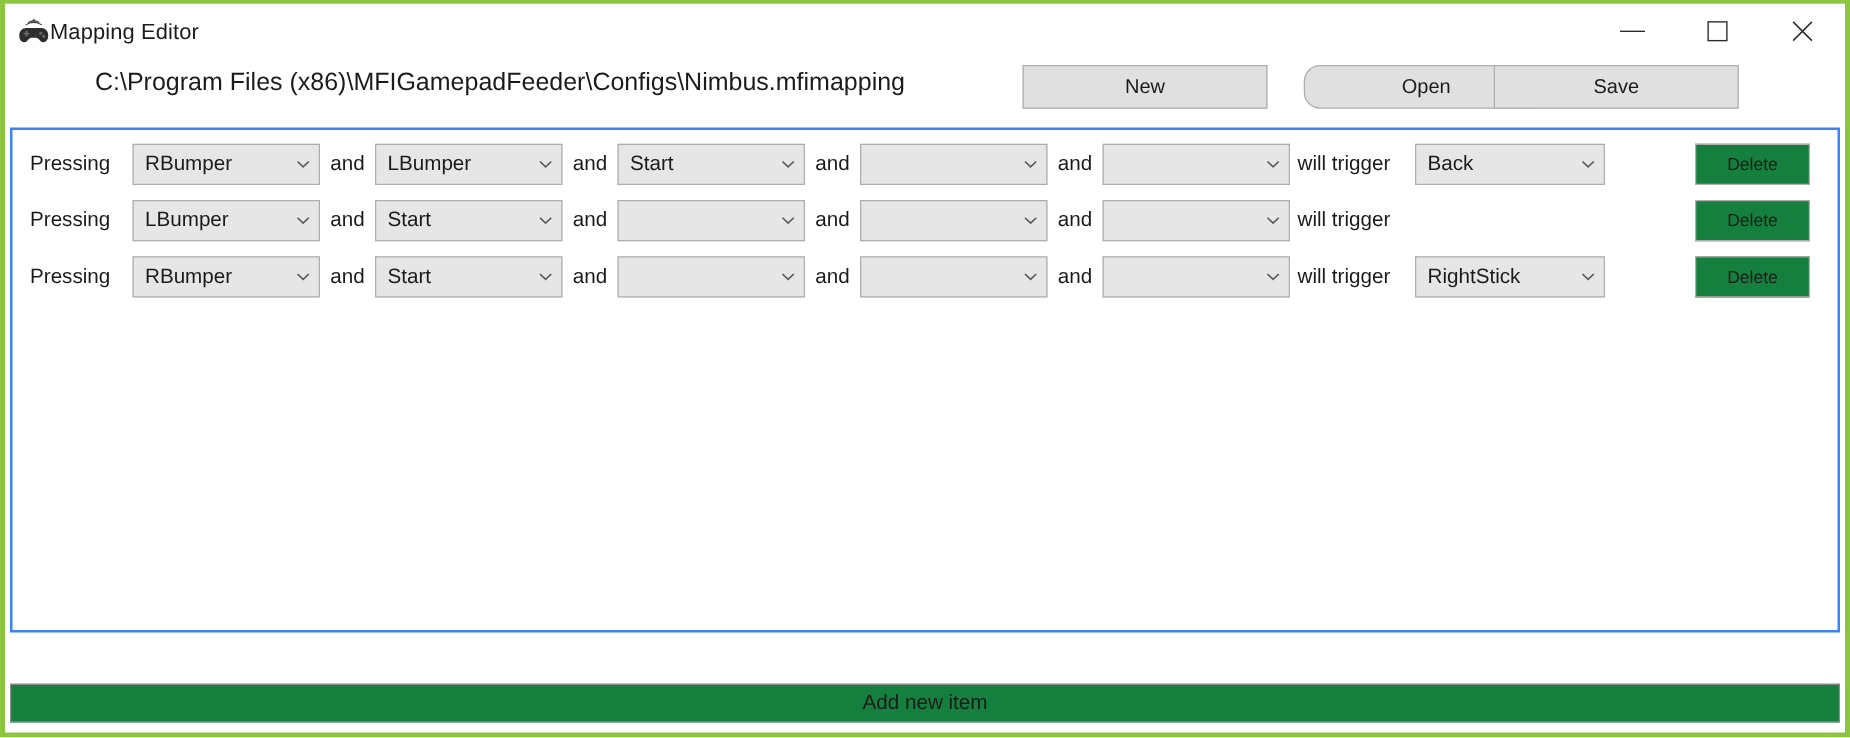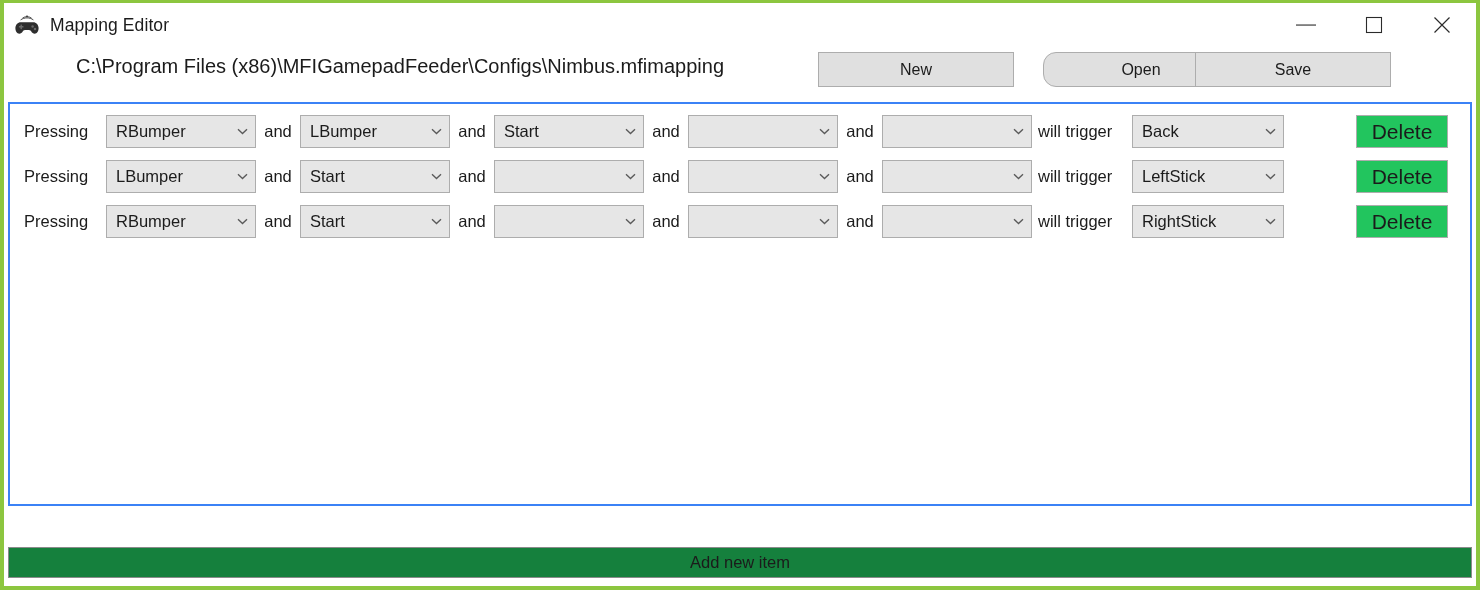--- a/index.html
+++ b/index.html
@@ -26,21 +26,20 @@
     position: relative;
     height: 44px;
     background: #ffffff;
     display: flex;
     align-items: center;
   }
   #title-left {
     display: flex;
     align-items: center;
     padding-left: 10px;
-    gap: 10px;
   }
   #app-icon {
     width: 26px; height: 20px;
     position: relative;
     flex: none;
   }
   #app-icon svg { display: block; }
   #window-title {
     font-size: 17.5px;
     color: #1b1b1b;
@@ -186,23 +185,23 @@
   .combo .chev svg { display: block; }
 
   .c-w150 { width: 150px; }
   .c-w152 { width: 152px; justify-content: space-between; }
 
   .delete-btn {
     position: absolute;
     right: 22px;
     width: 92px;
     height: 33px;
-    background: #22c55e;
+    background: #15803d;
     border: 1px solid #adadad;
-    font-size: 21px;
+    font-size: 14px;
     color: #1b1b1b;
     line-height: 31px;
     text-align: center;
     cursor: default;
   }
 
   
   #add-new-item {
     position: absolute;
     left: 4px; right: 4px;
@@ -381,28 +380,20 @@
         <span class="combo-text"></span>
         <span class="chev">
             <svg width="11" height="7" viewBox="0 0 11 7">
               <path d="M1 1.2 L5.5 5.5 L10 1.2" stroke="#5a5a5a" stroke-width="1.35" fill="none"></path>
             </svg>
           </span>
       </div>
 
       <span class="lbl lbl-trigger">will trigger</span>
 
-      <div class="combo c-w152">
-        <span class="combo-text">LeftStick</span>
-        <span class="chev">
-            <svg width="11" height="7" viewBox="0 0 11 7">
-              <path d="M1 1.2 L5.5 5.5 L10 1.2" stroke="#5a5a5a" stroke-width="1.35" fill="none"></path>
-            </svg>
-          </span>
-      </div>
 
       <div class="delete-btn">Delete</div>
     </div>
 
     <div class="rule-row" style="top:95px;">
       <span class="lbl lbl-pressing">Pressing</span>
 
       <div class="combo c-w150">
         <span class="combo-text">RBumper</span>
         <span class="chev">

